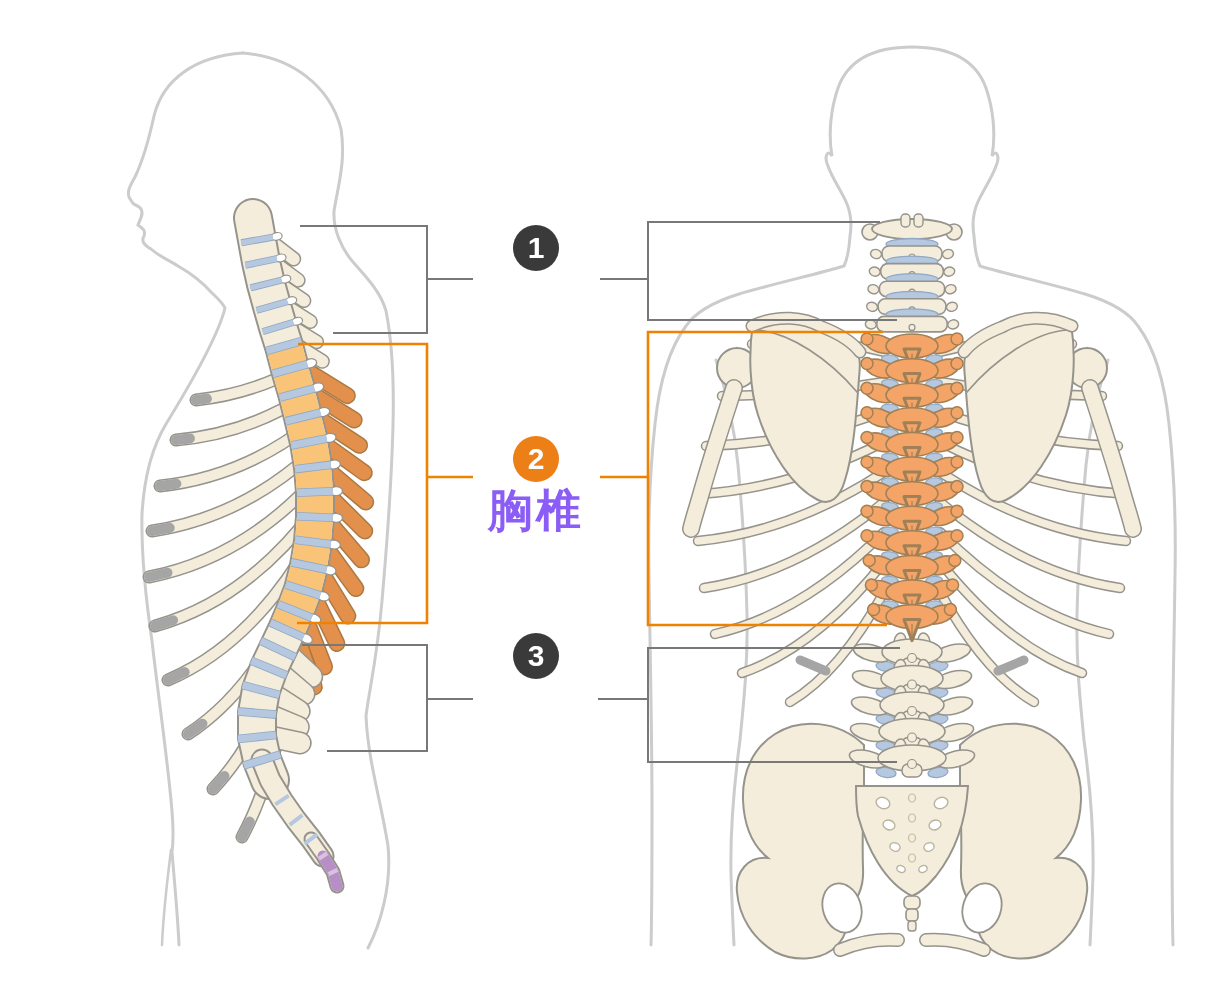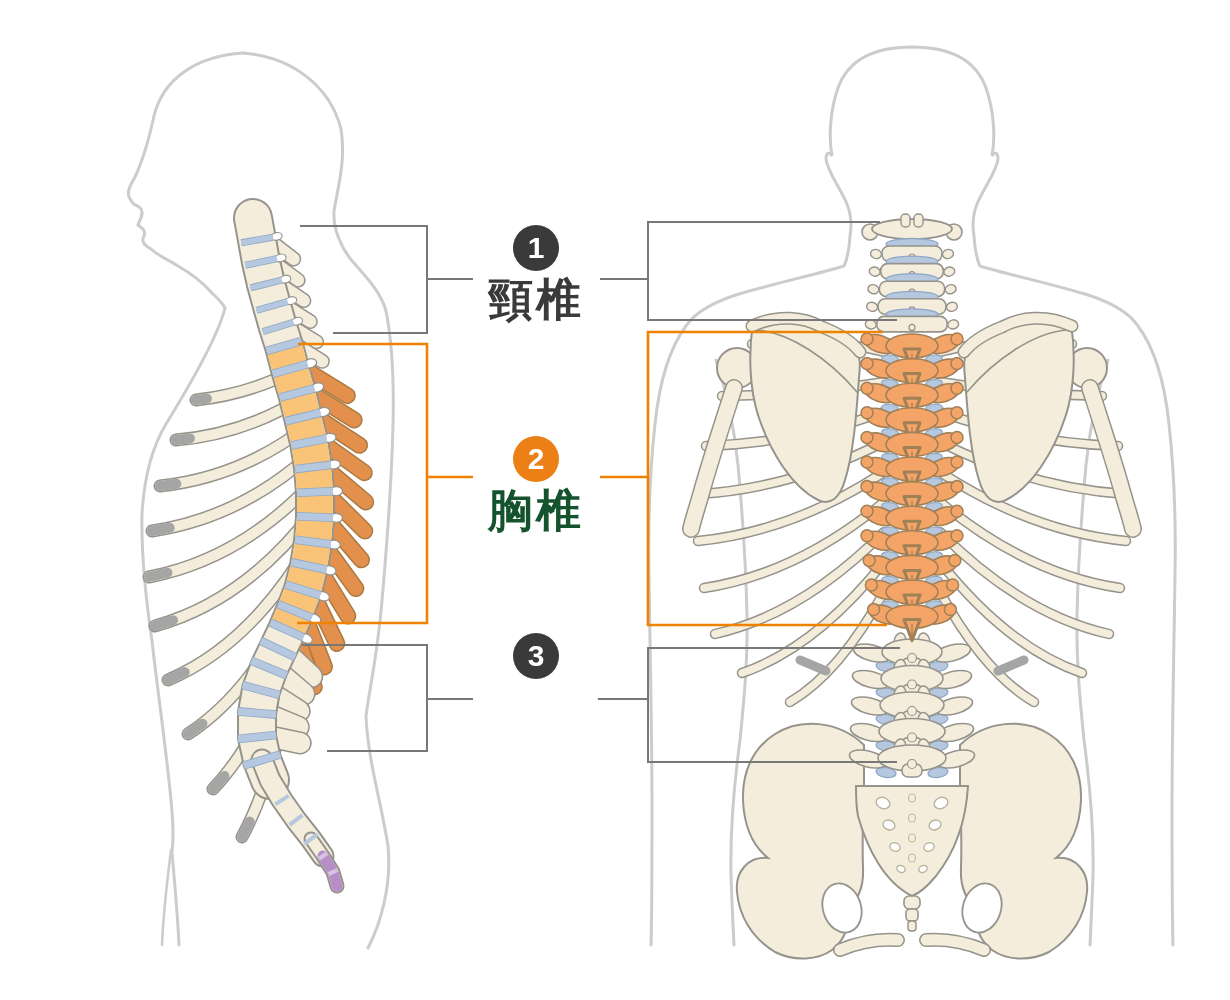--- a/index.html
+++ b/index.html
@@ -15,21 +15,21 @@
   }
   .badge{
     width:46px;height:46px;border-radius:50%;
     color:#fff;font-size:30px;font-weight:bold;line-height:46px;
     display:flex;align-items:center;justify-content:center;
   }
   .badge.dark{background:#3a3a3a;}
   .badge.orange{background:#ec7f16;}
   .ltext{font-size:45px;font-weight:bold;letter-spacing:3px;line-height:1.15;white-space:nowrap;}
   .ltext.dark{color:#3a3a3a;}
-  .ltext.orange{color:#14532d;text-align:right;}
+  .ltext.orange{color:#8b5cf6;text-align:right;}
   #label-cervical{top:225px;}
   #label-thoracic{top:436px;}
   #label-lumbar{top:633px;}
 </style>
 </head>
 <body>
 
 <div class="stage">
 
   <svg width="1230" height="1000" viewBox="0 0 1230 1000">
@@ -505,21 +505,20 @@
 
       <path d="M302 645 H427 V751 H327" stroke="#787878" stroke-width="2"></path>
       <path d="M427 699 H473" stroke="#787878" stroke-width="2"></path>
       <path d="M900 648 H648 V762 H897" stroke="#787878" stroke-width="2"></path>
       <path d="M648 699 H598" stroke="#787878" stroke-width="2"></path>
     </g>
   </svg>
 
   <div class="label" id="label-cervical">
     <div class="badge dark">1</div>
-    <div class="ltext dark">頸椎</div>
   </div>
   <div class="label" id="label-thoracic">
     <div class="badge orange">2</div>
     <div class="ltext orange">胸椎</div>
   </div>
   <div class="label" id="label-lumbar">
     <div class="badge dark">3</div>
   </div>
 </div>
 

